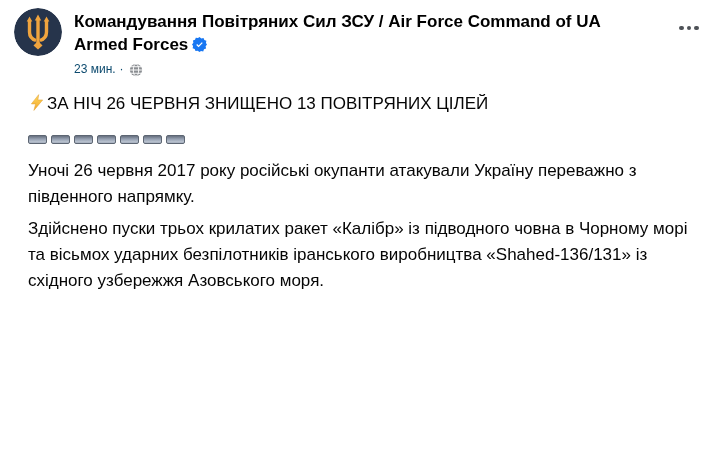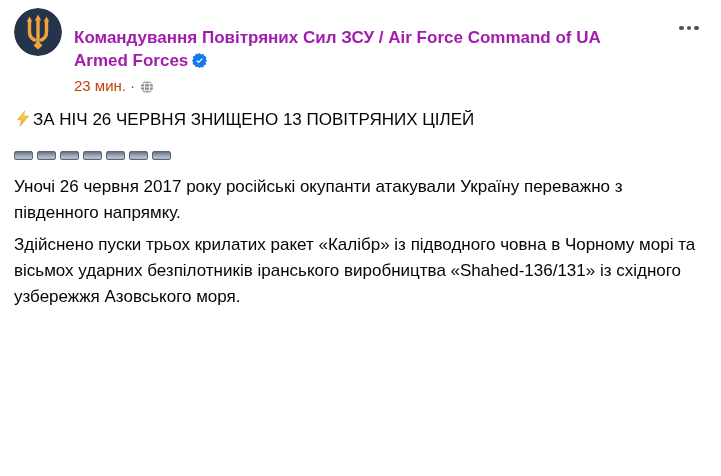--- a/index.html
+++ b/index.html
@@ -21,50 +21,50 @@
   }
   .avatar {
     width: 48px; height: 48px; flex: 0 0 48px;
     border-radius: 50%;
     overflow: hidden;
     cursor: pointer;
   }
   .header-text { margin-left: 12px; padding-top: 2px; flex: 1 1 auto; min-width: 0; }
   .page-name {
     font-size: 17px; line-height: 23px; font-weight: bold;
-    color: #a21caf; max-width: 560px; cursor: pointer; margin-top: 16px;
+    color: #000000; max-width: 560px; cursor: pointer;
   }
   .verified {
     display: inline-block; width: 15px; height: 15px;
     vertical-align: -2px; margin-left: 4px;
   }
   .meta {
     margin-top: 4px;
-    font-size: 15px; line-height: 19px;
-    color: #c2410c;
+    font-size: 12px; line-height: 19px;
+    color: #0c4a6e;
     display: flex; align-items: center; gap: 4px;
   }
   .globe { display: inline-block; width: 14px; height: 14px; margin-left: 1px; }
   .more-btn {
     position: absolute; top: 16px; right: 16px;
     width: 32px; height: 24px;
     display: flex; align-items: center; justify-content: center; gap: 3px;
     cursor: pointer; border: none; background: transparent;
   }
   .more-btn i {
     width: 4.5px; height: 4.5px; border-radius: 50%;
     background: #4e5257; display: block;
   }
 
   
   .post-body {
     padding: 12px 16px 0 14px;
     font-size: 17px; line-height: 26px; color: #050505;
   }
-  .post-body p { margin: 6px 0 0; }
+  .post-body p { margin: 6px 14px 0; }
   .post-body p.first { margin-top: 0; }
   .post-body p.tight { margin-top: 0; }
 
   .emoji { display: inline-block; vertical-align: -3px; }
   .emoji.sp { margin-right: 5px; }
   .emoji.nosp { margin-right: 1px; }
 
   .dash-row {
     margin: 4px 0 0;
     height: 26px;

